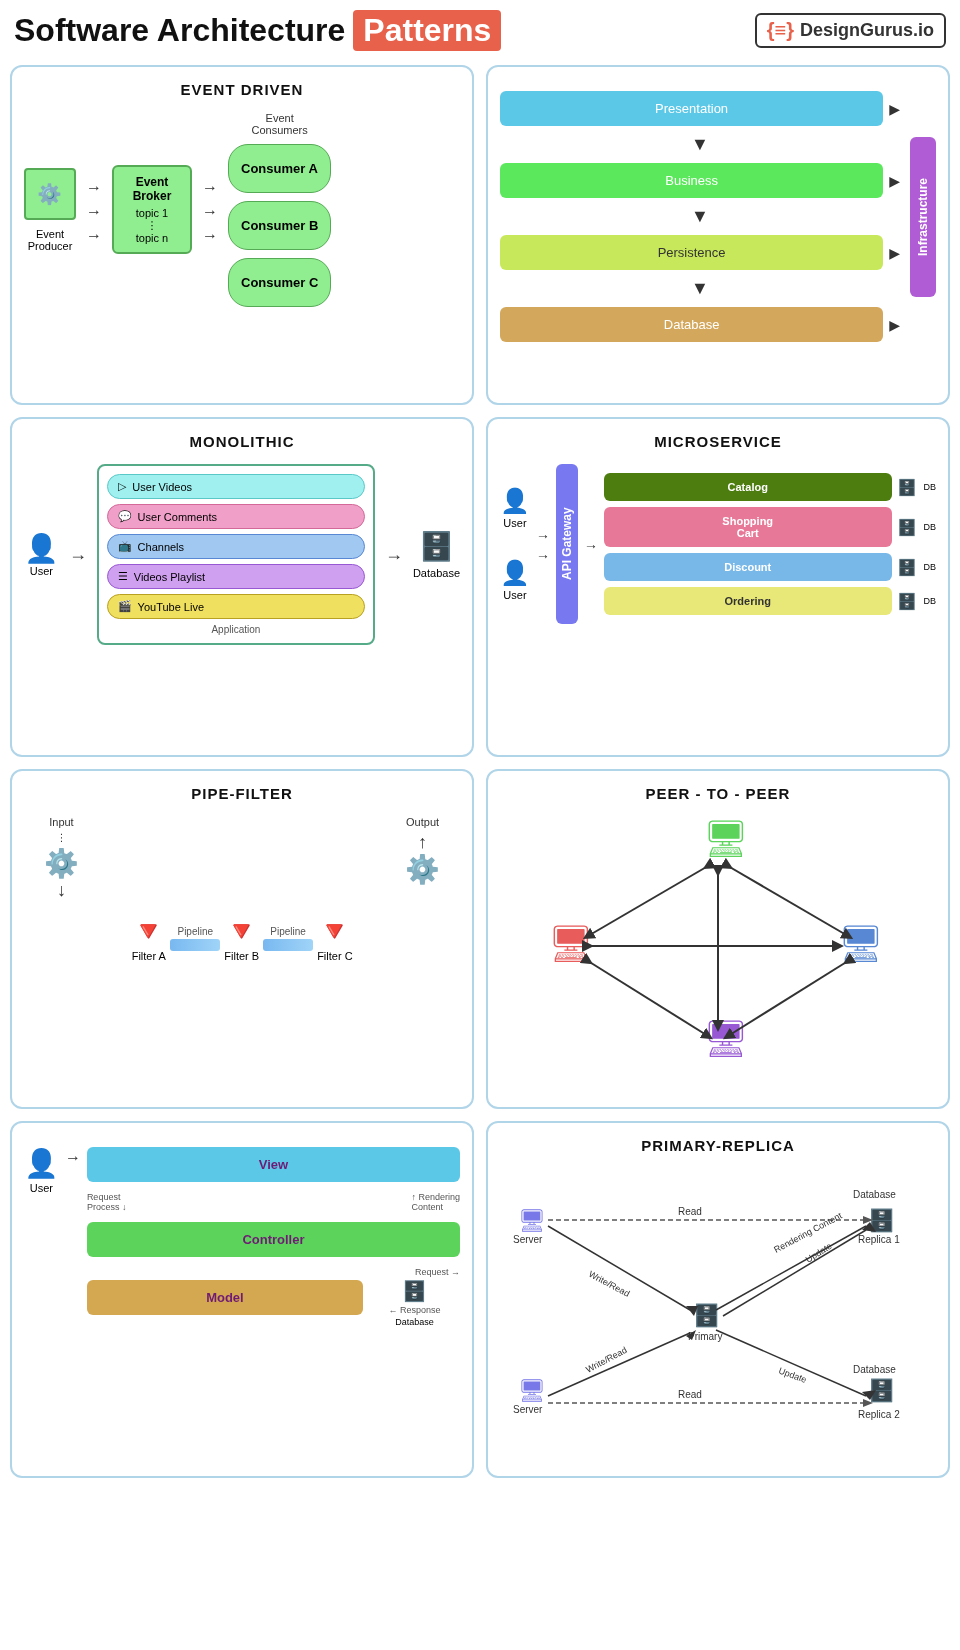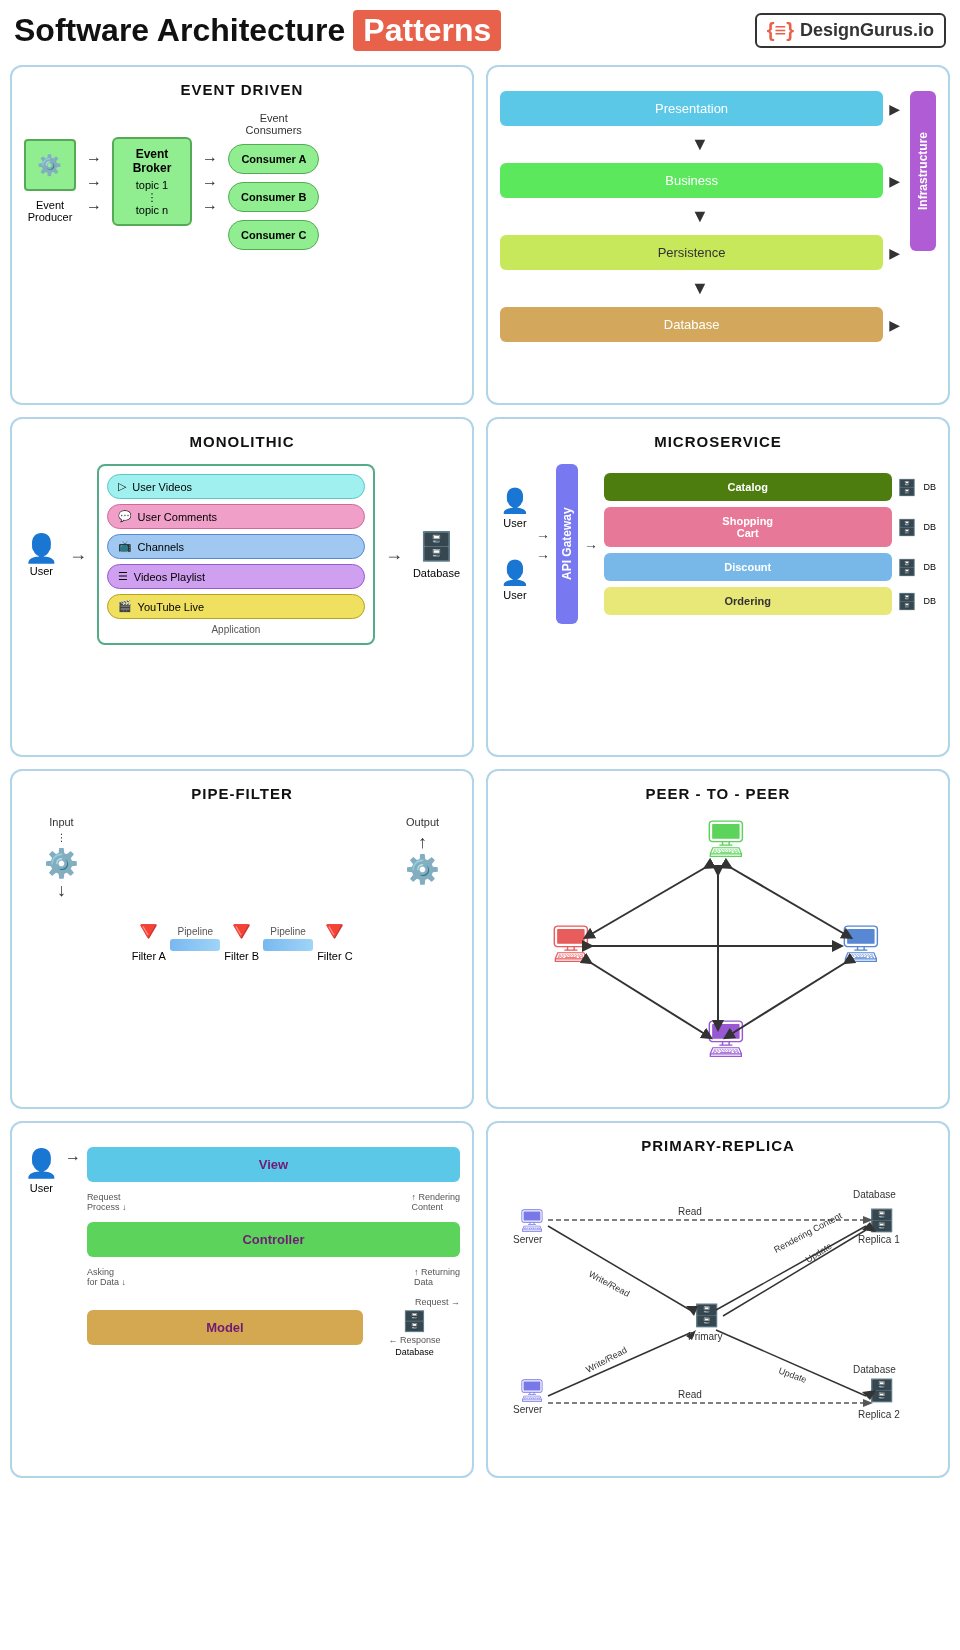--- a/index.html
+++ b/index.html
@@ -112,32 +112,33 @@
       display: flex;
       flex-direction: column;
       gap: 8px;
     }
     .consumers-label {
       font-size: 11px;
       text-align: center;
       color: #333;
     }
     .consumer-item {
-      padding: 8px 12px;
+      padding: 16px 12px;
       border-radius: 20px;
-      font-size: 11px;
+      font-size: 13px;
       font-weight: bold;
-      text-align: right;
+      text-align: left;
     }
     .consumer-a { background: #90ee90; border: 1.5px solid #5a5; }
     .consumer-b { background: #90ee90; border: 1.5px solid #5a5; }
     .consumer-c { background: #90ee90; border: 1.5px solid #5a5; }
     
     .layered-content {
       display: flex;
+      align-items: center;
       gap: 10px;
       margin-top: 10px;
     }
     .layered-layers {
       flex: 1;
       display: flex;
       flex-direction: column;
       gap: 8px;
     }
     .layer-row {
@@ -599,24 +600,20 @@
 
         <div style="display:flex;align-items:center;gap:6px;">
           <div class="mvc-box mvc-view" style="flex:1;">View</div>
         </div>
         <div style="display:flex;justify-content:space-between;font-size:9px;color:#555;">
           <span>Request<br>Process ↓</span>
           <span>↑ Rendering<br>Content</span>
         </div>
 
         <div class="mvc-box mvc-controller">Controller</div>
-        <div style="display:flex;justify-content:space-between;font-size:9px;color:#555;">
-          <span>Asking<br>for Data ↓</span>
-          <span>↑ Returning<br>Data</span>
-        </div>
 
         <div style="display:flex;align-items:center;gap:6px;">
           <div class="mvc-box mvc-model" style="flex:1;">Model</div>
           <div style="display:flex;flex-direction:column;align-items:center;font-size:9px;gap:2px;">
             <span style="font-size:9px;color:#555;margin-left:46px;">Request →</span>
             <span style="font-size:20px;">🗄️</span>
             <span style="font-size:9px;color:#555;">← Response</span>
             <span style="font-size:9px;">Database</span>
           </div>
         </div>

